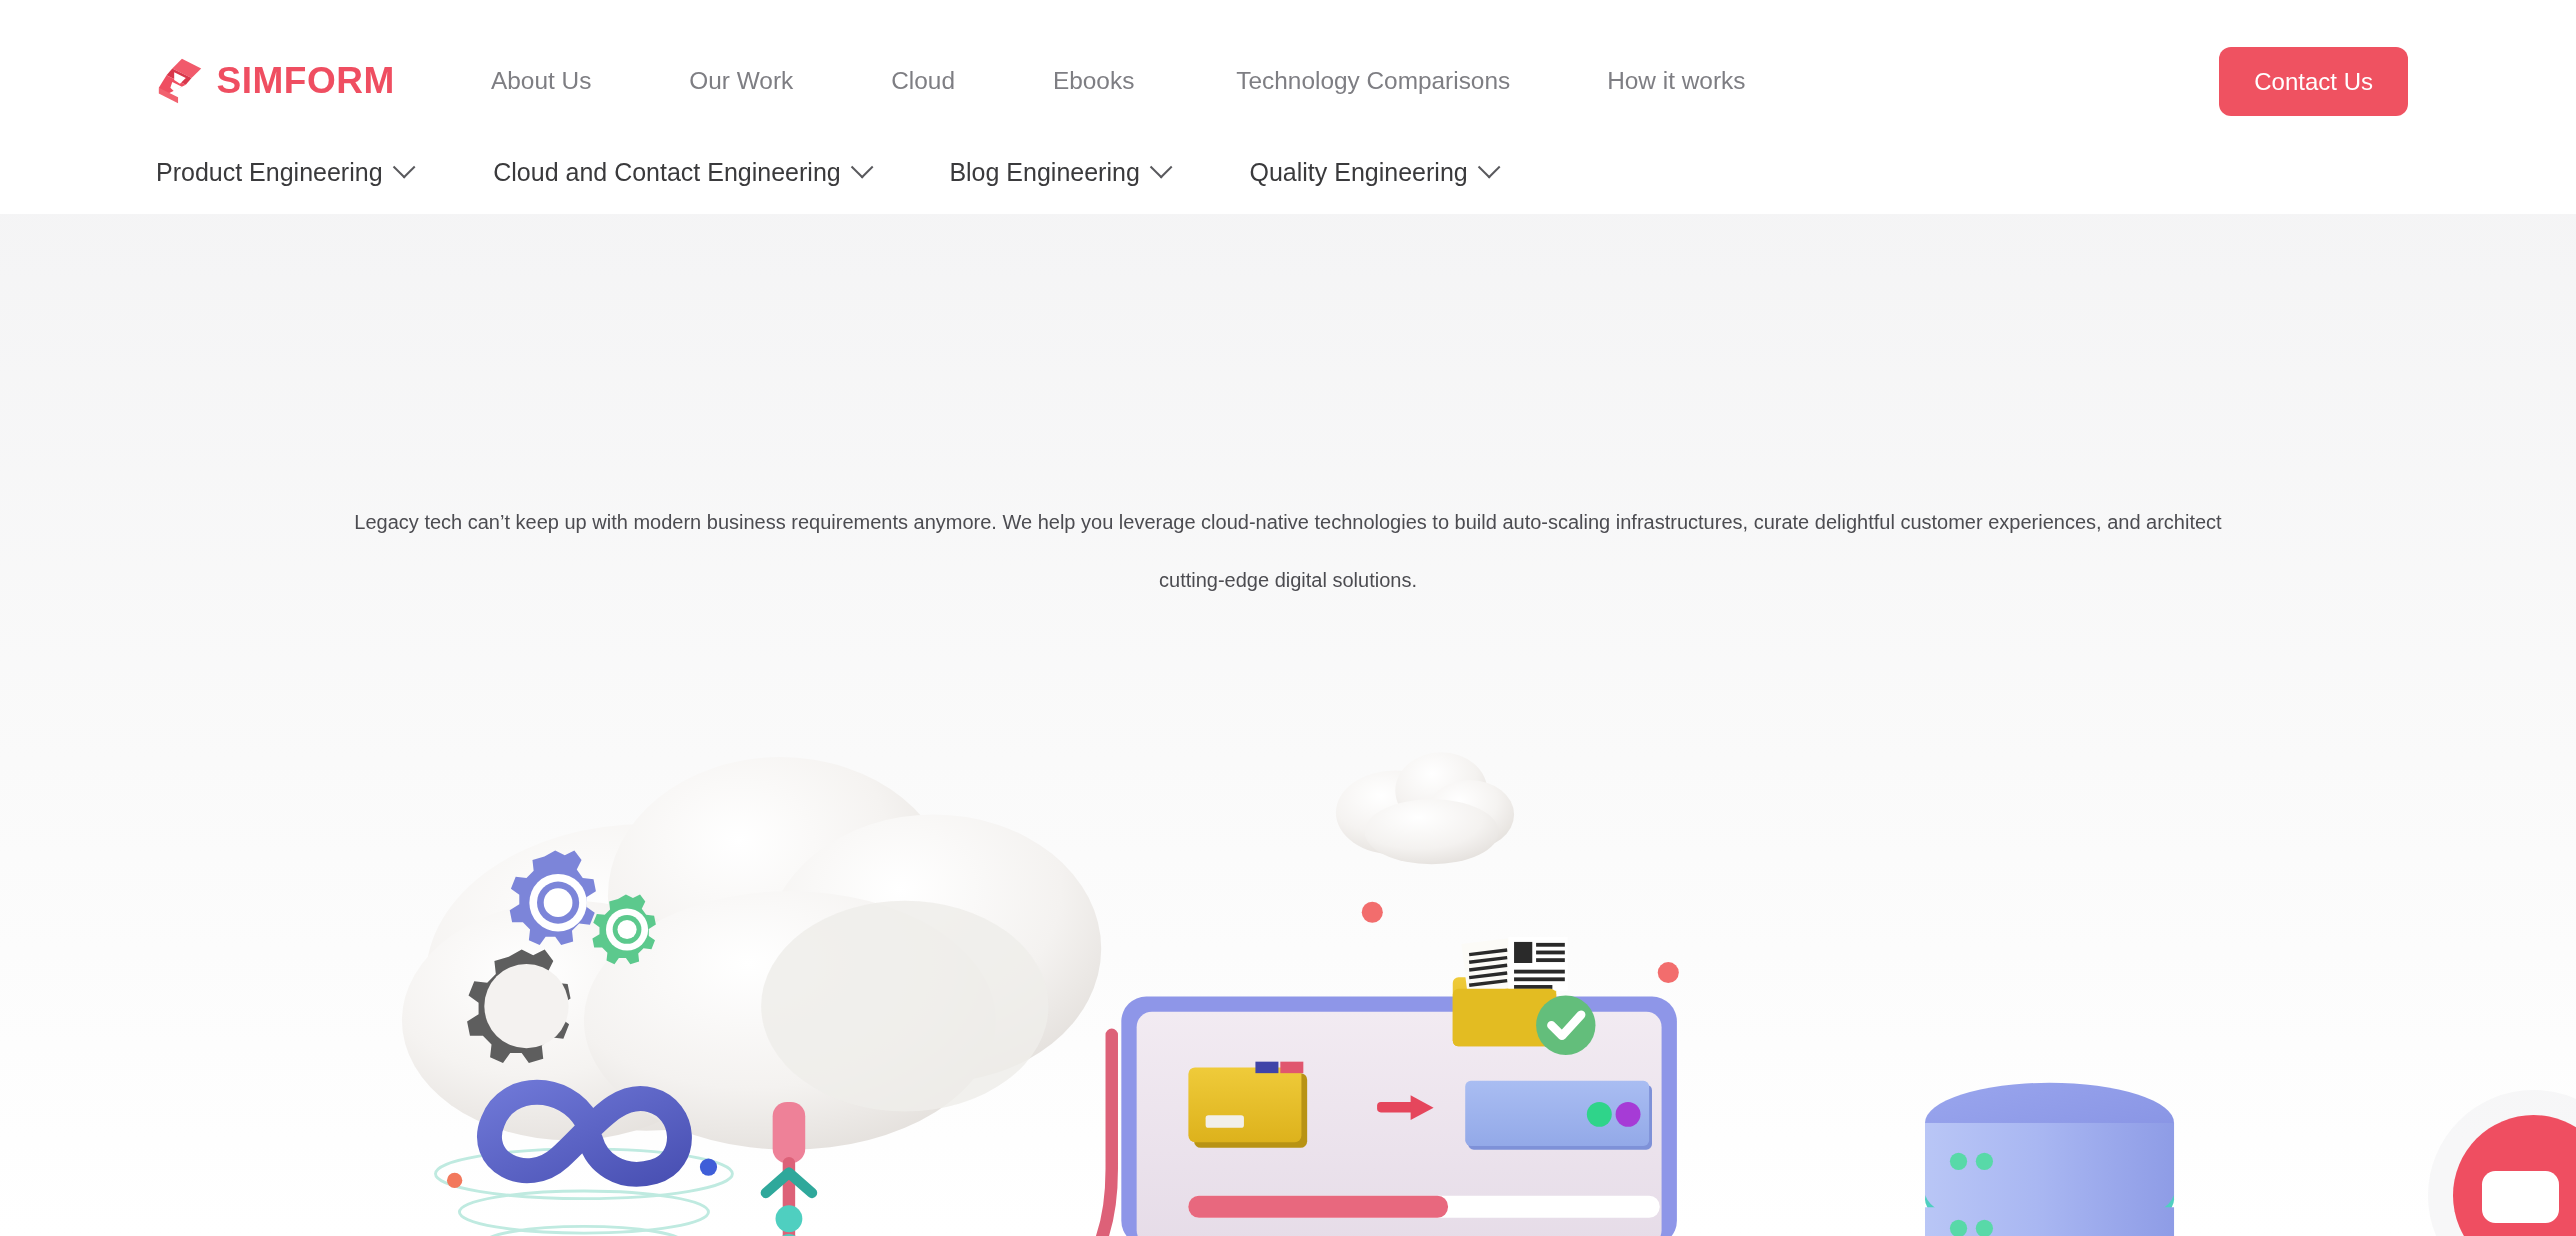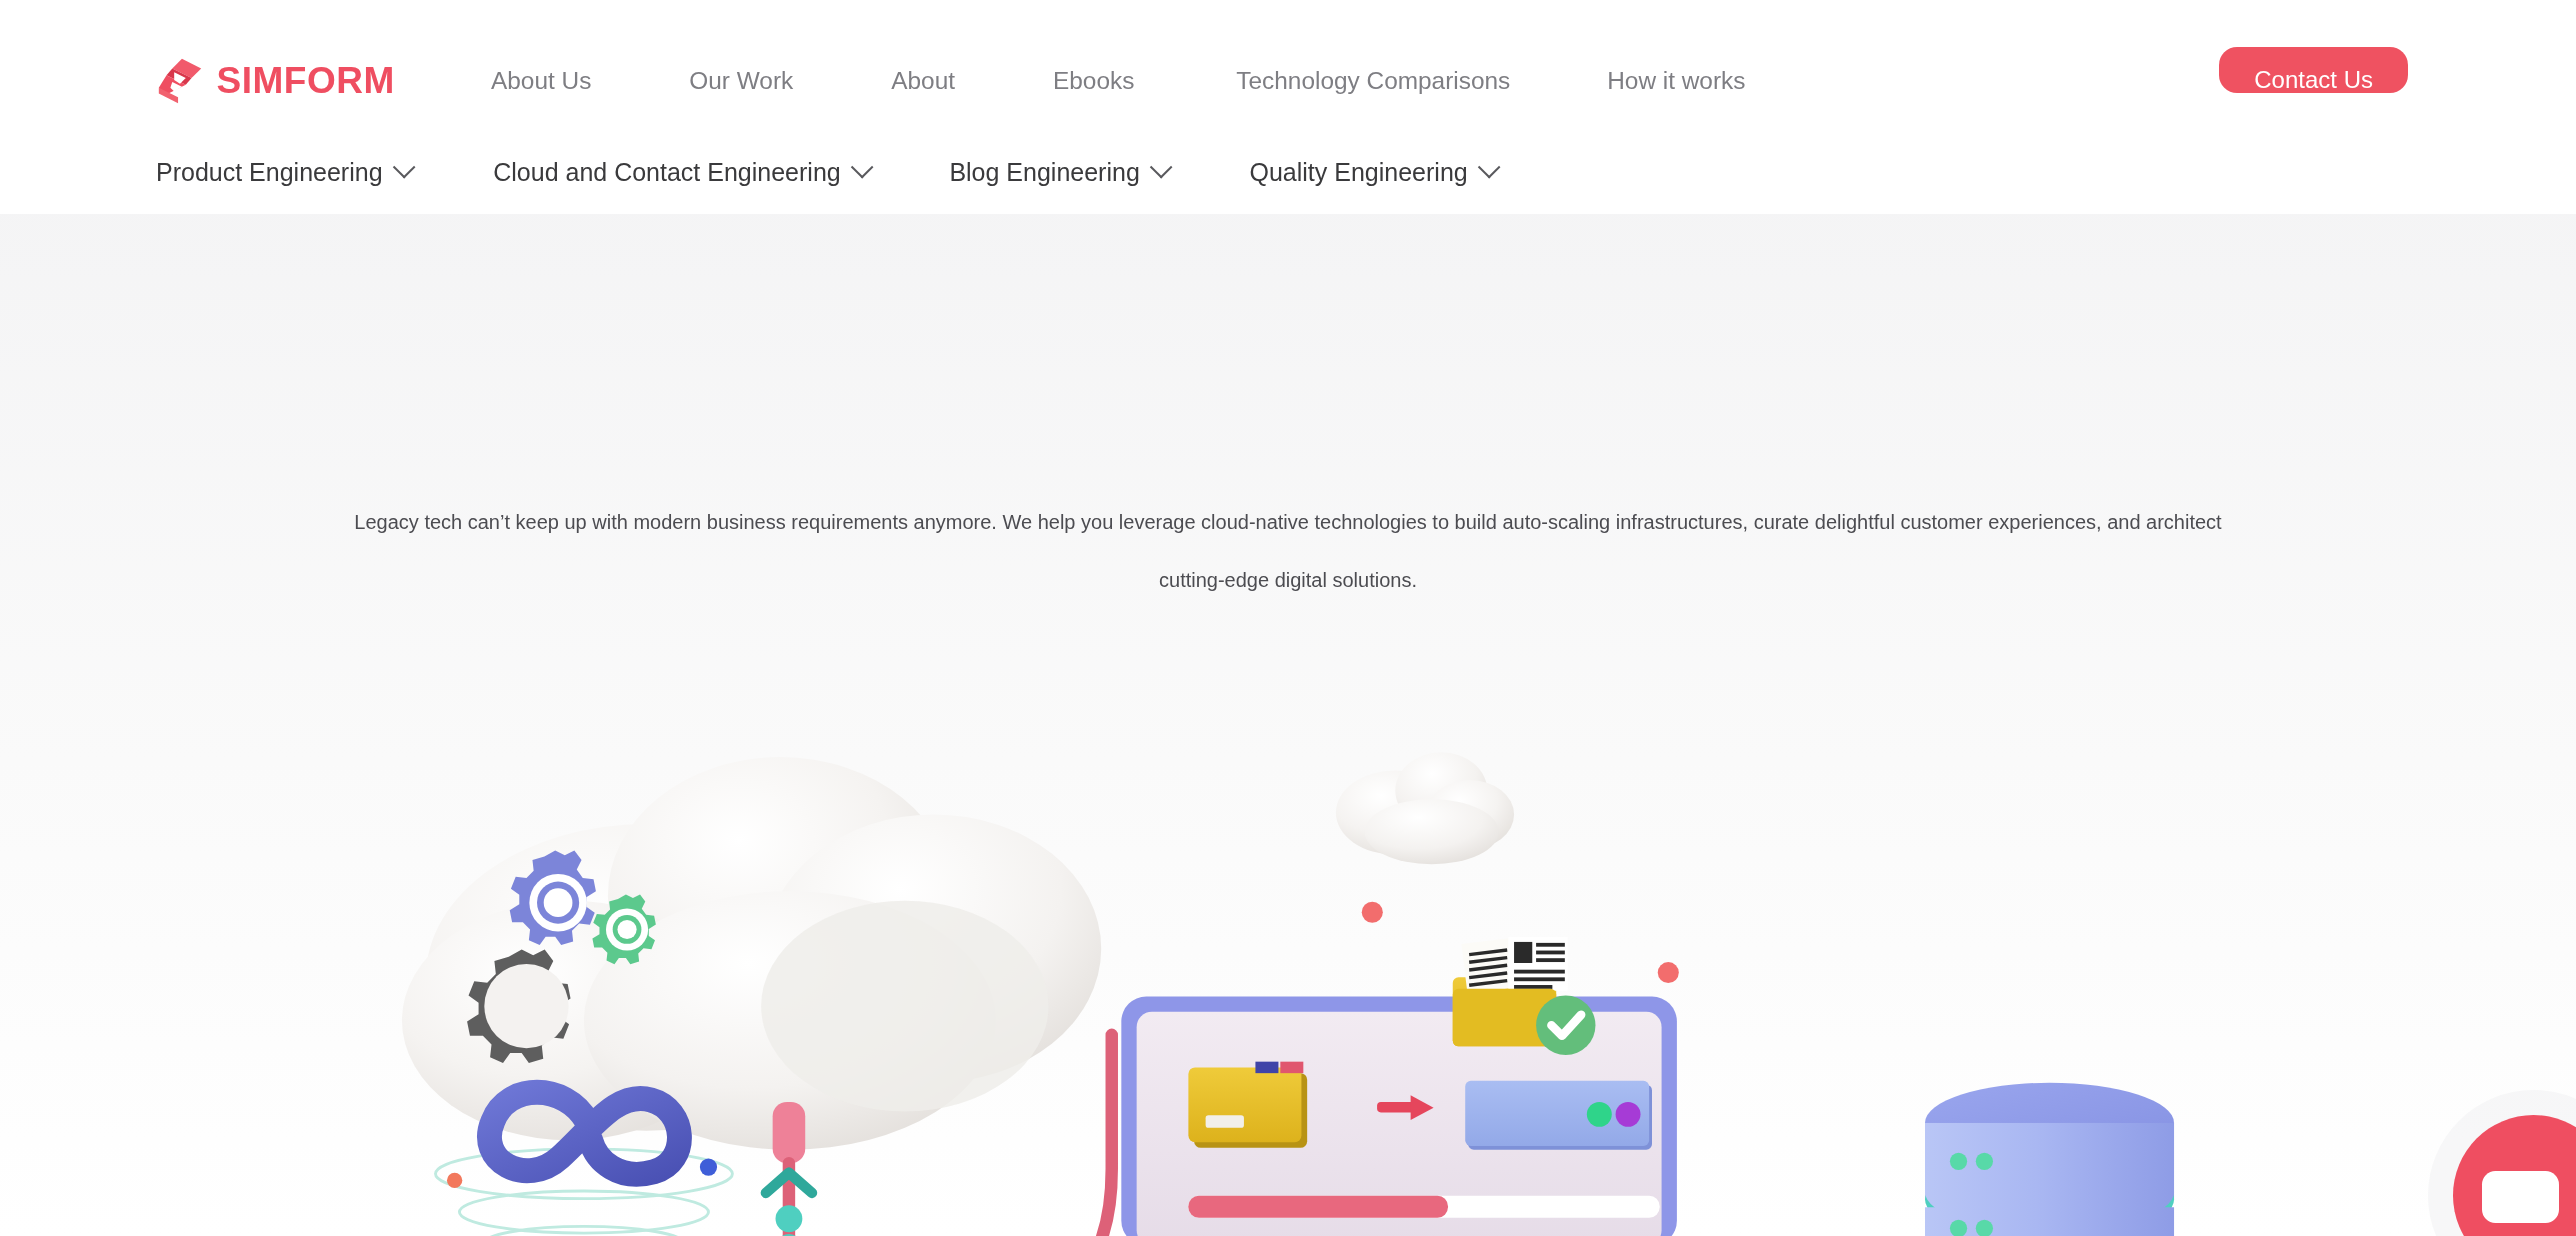--- a/index.html
+++ b/index.html
@@ -87,23 +87,23 @@
   
   .contact-btn {
     position: absolute;
     right: 168px;
     top: 15.3px;
     background: #EF5261;
     color: #ffffff;
     font-size: 24px;
     font-weight: 400;
     border: none;
-    border-radius: 18px;
+    border-radius: 12px;
     padding: 0 35px;
-    height: 46px;
+    height: 69px;
     line-height: 65px;
     cursor: pointer;
     white-space: nowrap;
     font-family: "Liberation Sans", sans-serif;
   }
 
   
   .nav-row-secondary {
     position: absolute;
     top: 98px; left: 0;
@@ -238,21 +238,21 @@
             <path d="M22 20 L34 26 L28 32 L22 28 Z" fill="#ffffff"></path>
             <path d="M20 30 L30 35 L22 40 L18 36 Z" fill="#ffffff"></path>
           </svg>
         </span>
         <span class="logo-word">SIMFORM</span>
       </a>
 
       <nav class="nav-links">
         <a class="nav-link nl-about" href="#">About Us</a>
         <a class="nav-link nl-ourwork" href="#">Our Work</a>
-        <a class="nav-link nl-blog" href="#">About</a>
+        <a class="nav-link nl-blog" href="#">Cloud</a>
         <a class="nav-link nl-ebooks" href="#">Ebooks</a>
         <a class="nav-link nl-techcomp" href="#">Technology Comparisons</a>
         <a class="nav-link" href="#">How it works</a>
       </nav>
 
       <button class="contact-btn">Contact Us</button>
     </div>
 
     <nav class="nav-row-secondary">
       <a class="subnav-item sn-product" href="#">

